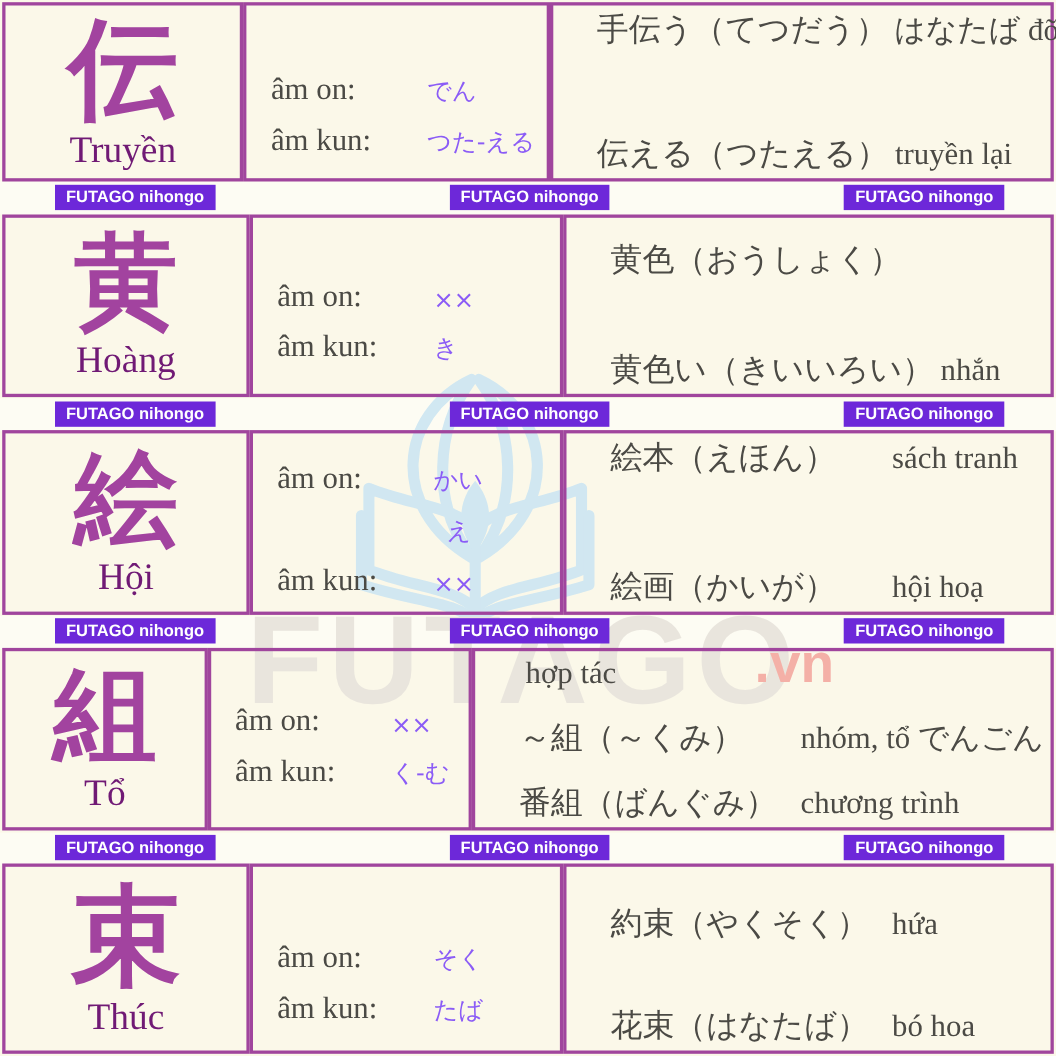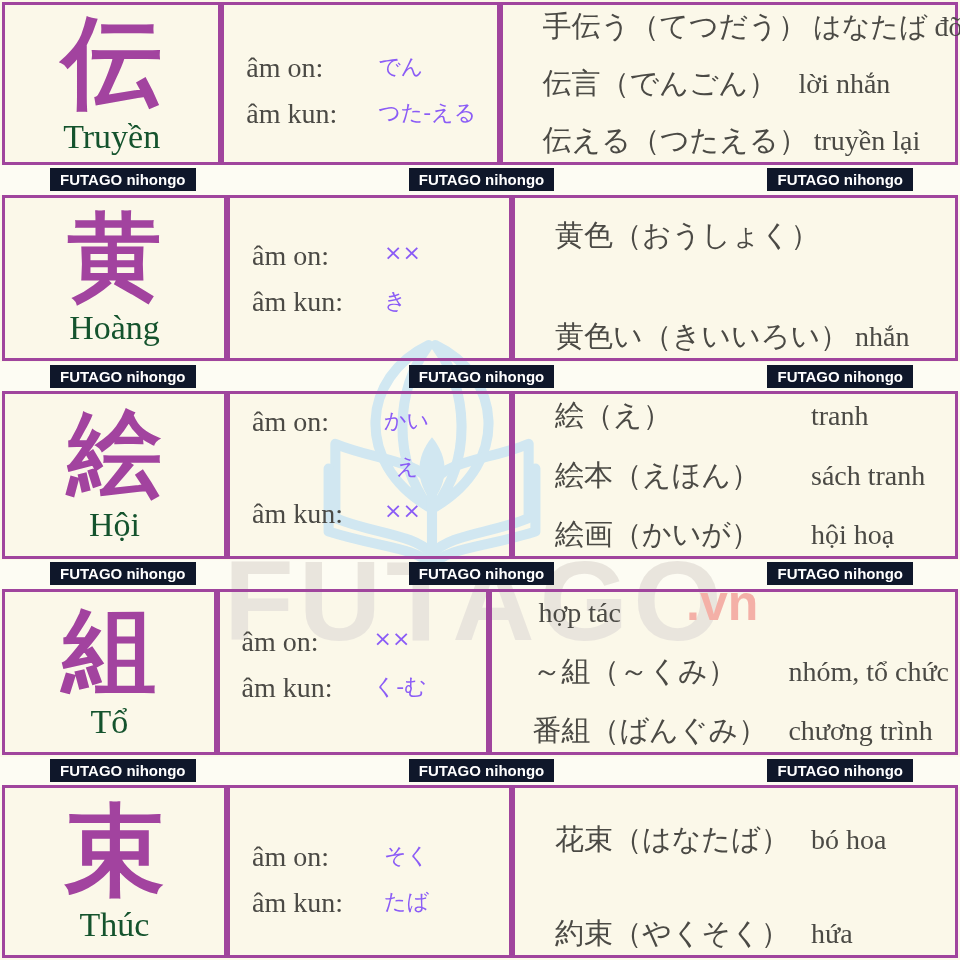--- a/index.html
+++ b/index.html
@@ -30,27 +30,27 @@
   .row.r1{height:163px}.row.r2{height:167px}.row.r3{height:168px}.row.r4{height:167px}.row.r5{height:173px}
   .cell{border:3px solid #a0459d;box-sizing:border-box;background:transparent;}
   .kanji-cell{width:225px;display:flex;flex-direction:column;align-items:center;justify-content:center;}
   .kanji{
     font-family:"DejaVu Sans",sans-serif;font-weight:700;
     font-size:100px;line-height:1.02;color:#a2439f;
   }
   .row.r2 .kanji,.row.r3 .kanji,.row.r4 .kanji{font-size:94px;}
   .viet{
     font-family:"Liberation Serif","DejaVu Serif",serif;
-    font-size:34px;color:#14532d;margin-top:4px;line-height:1.1;
+    font-size:34px;color:#701a75;margin-top:4px;line-height:1.1;
   }
   .mid-cell{width:285px;display:flex;flex-direction:column;justify-content:center;padding-left:22px;}
   .ex-cell{flex:1;display:flex;flex-direction:column;justify-content:space-between;padding-left:40px;padding-right:6px;gap:13px;}
   .pad-lg{padding-top:30px;}
   .pad-sm{padding-top:16px;}
-  .rline{display:flex;align-items:flex-start;height:46px;}
+  .rline{display:flex;align-items:flex-end;height:46px;gap:10px;}
   .lbl{
     width:132px;flex:0 0 132px;
     font-family:"Liberation Serif","DejaVu Serif",serif;
     font-size:28px;color:#4b4a45;
   }
   .val{
     font-family:"DejaVu Sans",sans-serif;
     font-size:22px;color:#8b5cf6;
   }
   .rline.cont .val{padding-left:12px;}
@@ -60,21 +60,21 @@
     font-family:"DejaVu Sans",sans-serif;
     font-size:29px;color:#4b4a45;
   }
   .vi{
     font-family:"Liberation Serif","DejaVu Serif",serif;
     font-size:28px;color:#4b4a45;padding-left:6px;white-space:nowrap;
   }
   
   .band{height:30px;display:flex;align-items:center;justify-content:space-between;padding:0 45px 0 48px;background:transparent;}
   .badge{
-    background:#0f172a;color:#ffffff;
+    background:#6d28d9;color:#ffffff;
     font-size:15px;font-weight:700;line-height:1;
     padding:4px 10px 4px 10px;white-space:nowrap;
   }
 </style>
 </head>
 <body>
 
 <div class="bg-layer">
   <div class="band-bg b1"></div>
   <div class="band-bg b2"></div>
@@ -113,24 +113,20 @@
         <span class="lbl">âm kun:</span>
         <span class="val">つた-える</span>
       </div>
     </div>
     <div class="cell ex-cell">
       <div class="ex">
         <span class="jp">手伝う（てつだう）</span>
         <span class="vi">はなたば đỡ</span>
       </div>
       <div class="ex">
-        <span class="jp">伝言（でんごん）</span>
-        <span class="vi">lời nhắn</span>
-      </div>
-      <div class="ex">
         <span class="jp">伝える（つたえる）</span>
         <span class="vi">truyền lại</span>
       </div>
     </div>
   </div>
 
   <div class="band">
     <span class="badge">FUTAGO nihongo</span>
     <span class="badge">FUTAGO nihongo</span>
     <span class="badge">FUTAGO nihongo</span>
@@ -182,24 +178,20 @@
         <span class="lbl"></span>
         <span class="val">え</span>
       </div>
       <div class="rline">
         <span class="lbl">âm kun:</span>
         <span class="val">××</span>
       </div>
     </div>
     <div class="cell ex-cell">
       <div class="ex">
-        <span class="jp">絵（え）</span>
-        <span class="vi">tranh</span>
-      </div>
-      <div class="ex">
         <span class="jp">絵本（えほん）</span>
         <span class="vi">sách tranh</span>
       </div>
       <div class="ex">
         <span class="jp">絵画（かいが）</span>
         <span class="vi">hội hoạ</span>
       </div>
     </div>
   </div>
 
@@ -223,21 +215,21 @@
         <span class="lbl">âm kun:</span>
         <span class="val">く-む</span>
       </div>
     </div>
     <div class="cell ex-cell">
       <div class="ex">
         <span class="vi">hợp tác</span>
       </div>
       <div class="ex">
         <span class="jp">～組（～くみ）</span>
-        <span class="vi">nhóm, tổ chức</span>
+        <span class="vi">nhóm, tổ でんごん</span>
       </div>
       <div class="ex">
         <span class="jp">番組（ばんぐみ）</span>
         <span class="vi">chương trình</span>
       </div>
     </div>
   </div>
 
   <div class="band">
     <span class="badge">FUTAGO nihongo</span>
@@ -255,23 +247,23 @@
         <span class="lbl">âm on:</span>
         <span class="val">そく</span>
       </div>
       <div class="rline">
         <span class="lbl">âm kun:</span>
         <span class="val">たば</span>
       </div>
     </div>
     <div class="cell ex-cell pad-lg">
       <div class="ex">
+        <span class="jp">約束（やくそく）</span>
+        <span class="vi">hứa</span>
+      </div>
+      <div class="ex">
         <span class="jp">花束（はなたば）</span>
         <span class="vi">bó hoa</span>
       </div>
-      <div class="ex">
-        <span class="jp">約束（やくそく）</span>
-        <span class="vi">hứa</span>
-      </div>
     </div>
   </div>
 
 </div>
 
 </body></html>

